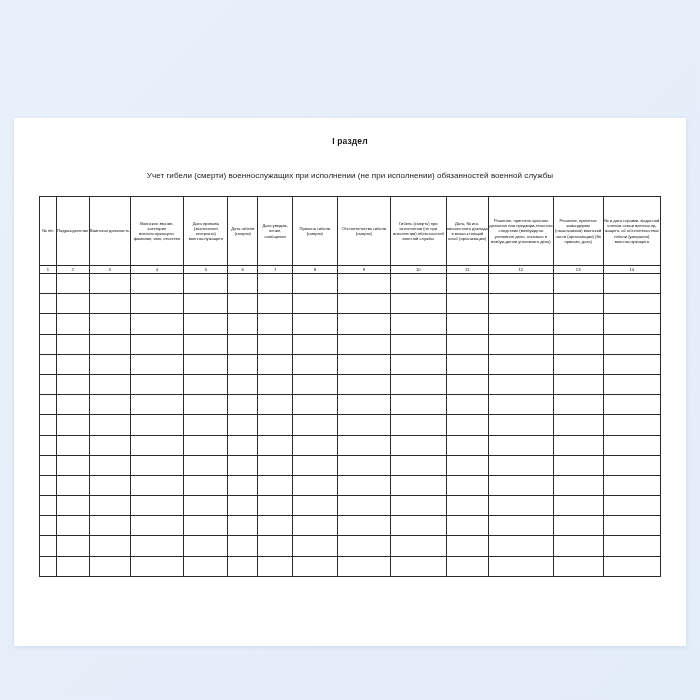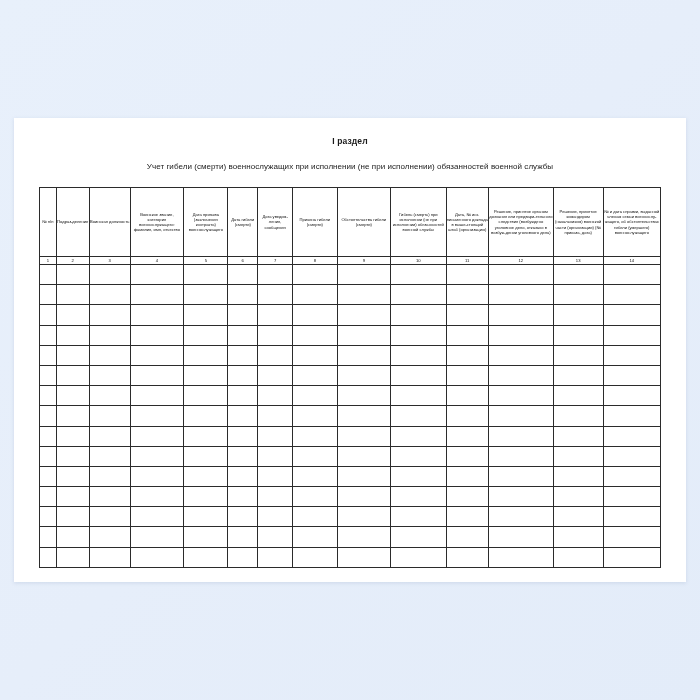--- a/index.html
+++ b/index.html
@@ -19,37 +19,37 @@
     top: 0;
     width: 700px;
     height: 700px;
     background: linear-gradient(135deg, #e8f0fb 0%, #e6eefa 50%, #e3ecf9 100%);
   }
   .sheet {
     position: absolute;
     left: 14px;
     top: 118px;
     width: 672px;
-    height: 464px;
+    height: 528px;
     background: #ffffff;
     box-shadow: 0 1px 4px rgba(40,70,120,0.13);
   }
   .doc-title {
     text-align: center;
     font-size: 8.5px;
     font-weight: bold;
     color: #1a1a1a;
     margin-top: 18px;
     letter-spacing: 0.1px;
   }
   .doc-subtitle {
     text-align: center;
     font-size: 8px;
     color: #1a1a1a;
-    margin-top: 16px;
+    margin-top: 25px;
     letter-spacing: 0.05px;
   }
   table.reg {
     border-collapse: collapse;
     margin: 16px auto 0 auto;
     table-layout: fixed;
     width: 622px;
   }
   table.reg td, table.reg th {
     border: 0.6px solid #2b2b2b;

